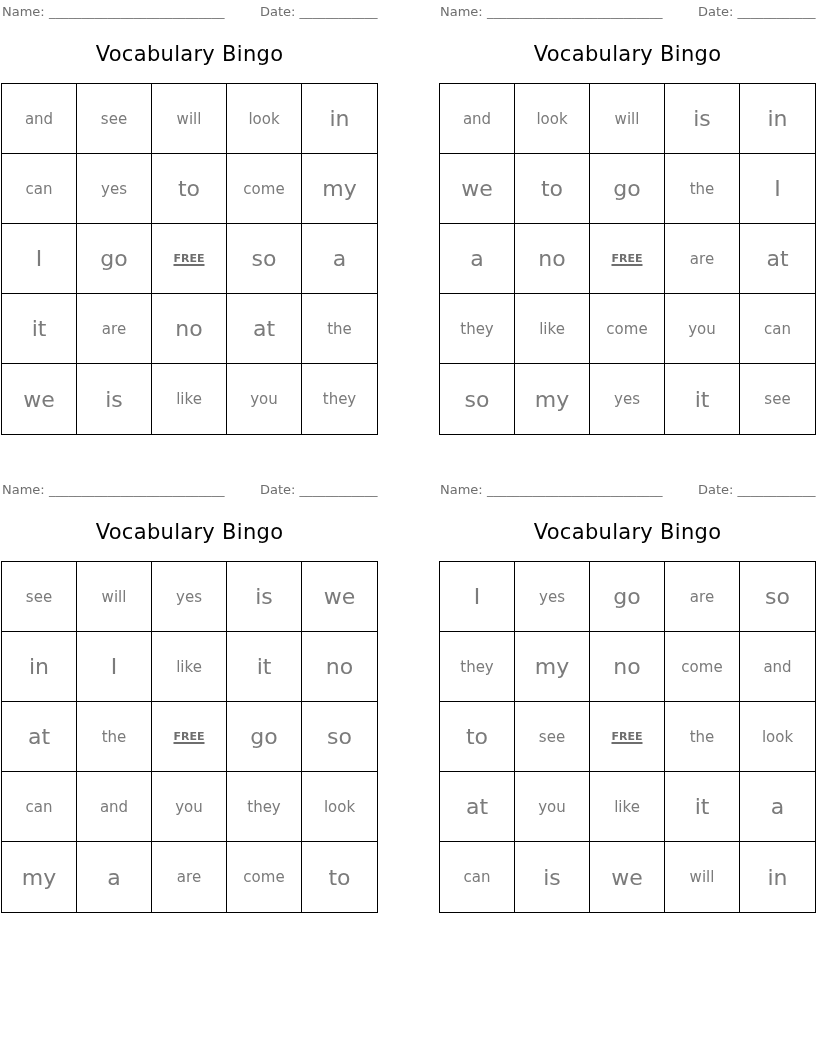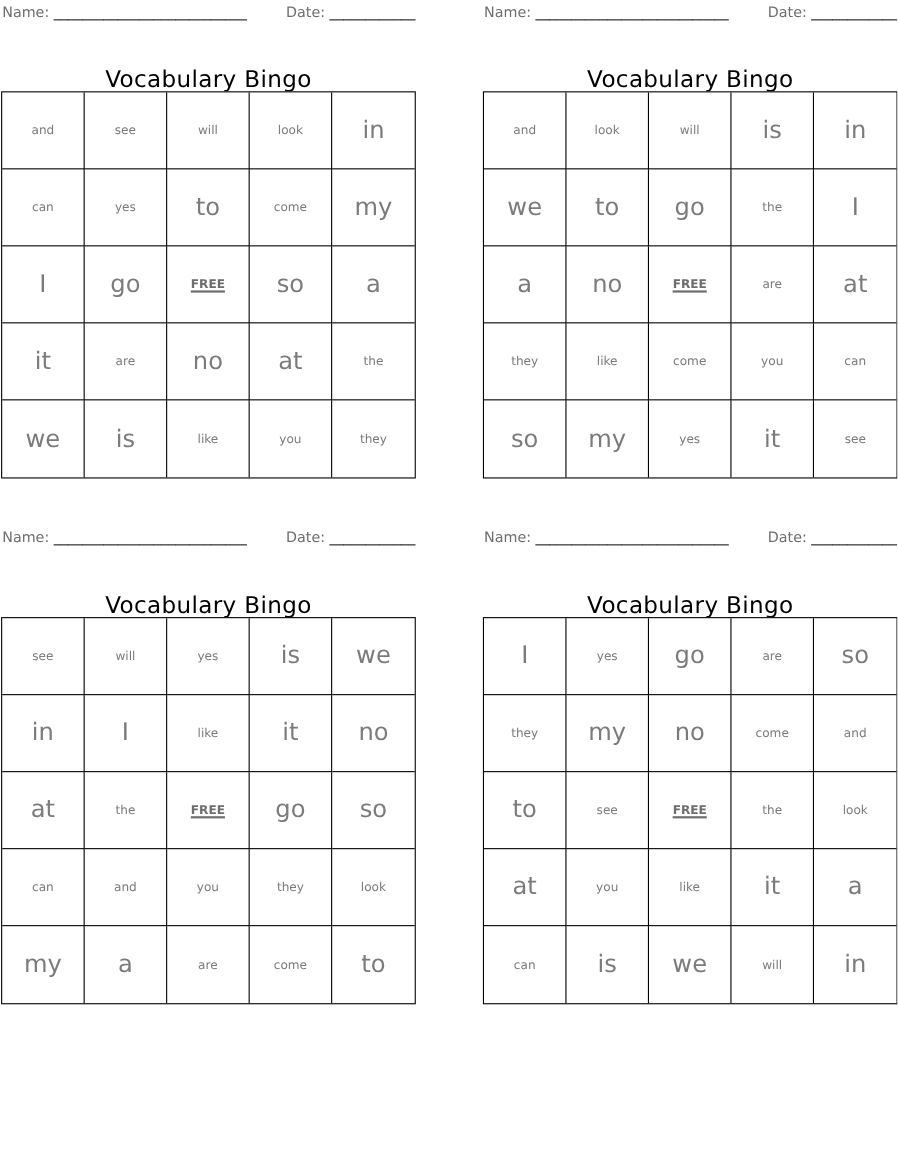--- a/index.html
+++ b/index.html
@@ -30,25 +30,25 @@
     top: 4px;
     left: 1px;
     right: 0;
     height: 16px;
     font-size: 13px;
     color: #6e6e6e;
     white-space: nowrap;
   }
   .name-group { position: absolute; left: 0; top: 0; }
   .date-group { position: absolute; left: 258px; top: 0; }
-  .hline { letter-spacing: 0; color: #000000; }
+  .hline { letter-spacing: 0; color: #737373; }
 
   .card-title {
     position: absolute;
-    top: 60px;
+    top: 42px;
     left: 0;
     width: 100%;
     text-align: center;
     font-size: 21px;
     color: #000000;
     letter-spacing: 0.3px;
   }
 
   .grid {
     position: absolute;
@@ -68,21 +68,21 @@
     border-right: 1px solid #000000;
     border-bottom: 1px solid #000000;
     display: flex;
     align-items: center;
     justify-content: center;
     color: #7b7b7b;
     overflow: hidden;
   }
   .cell:nth-child(5n) { border-right: none; }
   .cell:nth-child(n+21) { border-bottom: none; }
-  .cell.small { font-size: 11px; }
+  .cell.small { font-size: 15px; }
   .cell.large { font-size: 22px; }
   .cell.free {
     font-size: 11px;
     font-weight: bold;
     text-decoration: underline;
     text-decoration-thickness: 1.5px;
     text-underline-offset: 2px;
     color: #6e6e6e;
   }
 </style>

